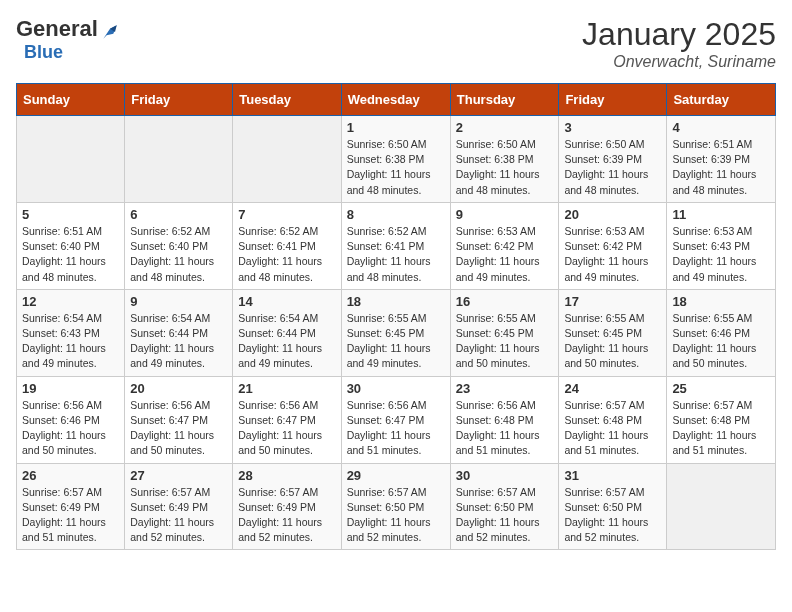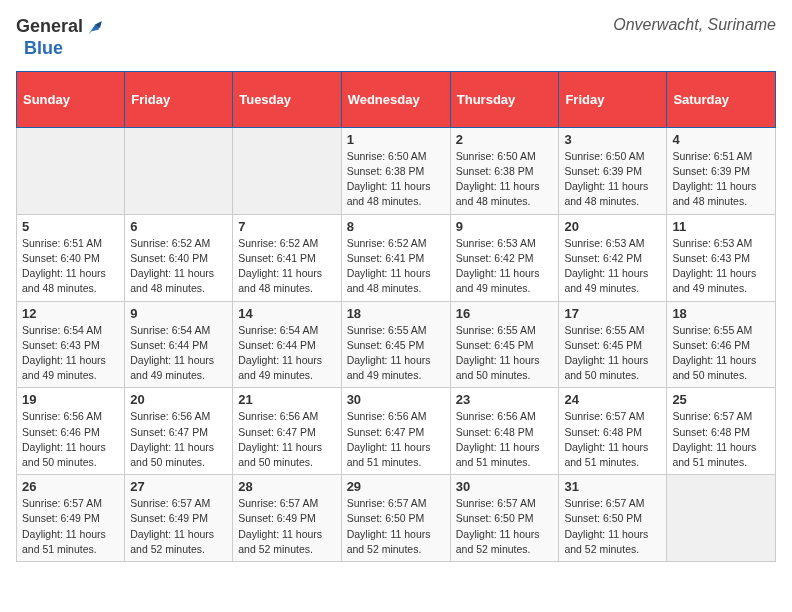--- a/index.html
+++ b/index.html
@@ -37,24 +37,24 @@
       font-size: 16px;
       color: #555;
       font-style: italic;
     }
     .calendar {
       width: 100%;
       border-collapse: collapse;
       border: 1px solid #ccc;
     }
     .calendar th {
-      background-color: #ef4444;
+      background-color: #c2410c;
       color: #fff;
       text-align: left;
-      padding: 20px 6px;
+      padding: 8px 6px;
       font-size: 13px;
       border: 1px solid #1a5fa8;
     }
     .calendar td {
       vertical-align: top;
       padding: 4px 5px;
       border: 1px solid #ccc;
       font-size: 10.5px;
       color: #333;
       width: 110px;
@@ -80,28 +80,29 @@
     .empty-cell {
       background: #f0f0f0 !important;
     }
   </style>
 </head>
 <body>
 
 <div class="header">
   <div class="logo">
     <div>
-      <span style="font-size:18px;font-weight:bold;color:#333;">General</span><svg class="logo-icon" viewBox="0 0 24 24" style="vertical-align:middle;display:inline-block;">
+      <span style="font-size:22px;font-weight:bold;color:#333;">General</span><svg class="logo-icon" viewBox="0 0 24 24" style="vertical-align:middle;display:inline-block;">
         <polygon points="4,20 12,8 20,4 16,14 8,16" fill="#2a6db5"></polygon>
         <polygon points="12,8 20,4 18,12" fill="#1a4a80"></polygon>
       </svg><br>
       <span style="font-size:18px;font-weight:bold;color:#2a6db5;margin-left:8px;">Blue</span>
     </div>
   </div>
   <div class="title-block">
+    <div class="month-title">January 2025</div>
     <div class="location-title">Onverwacht, Suriname</div>
   </div>
 </div>
 
 <table class="calendar">
   <thead>
     <tr>
     <th>Sunday</th>
         <th>Friday</th>
         <th>Tuesday</th>

